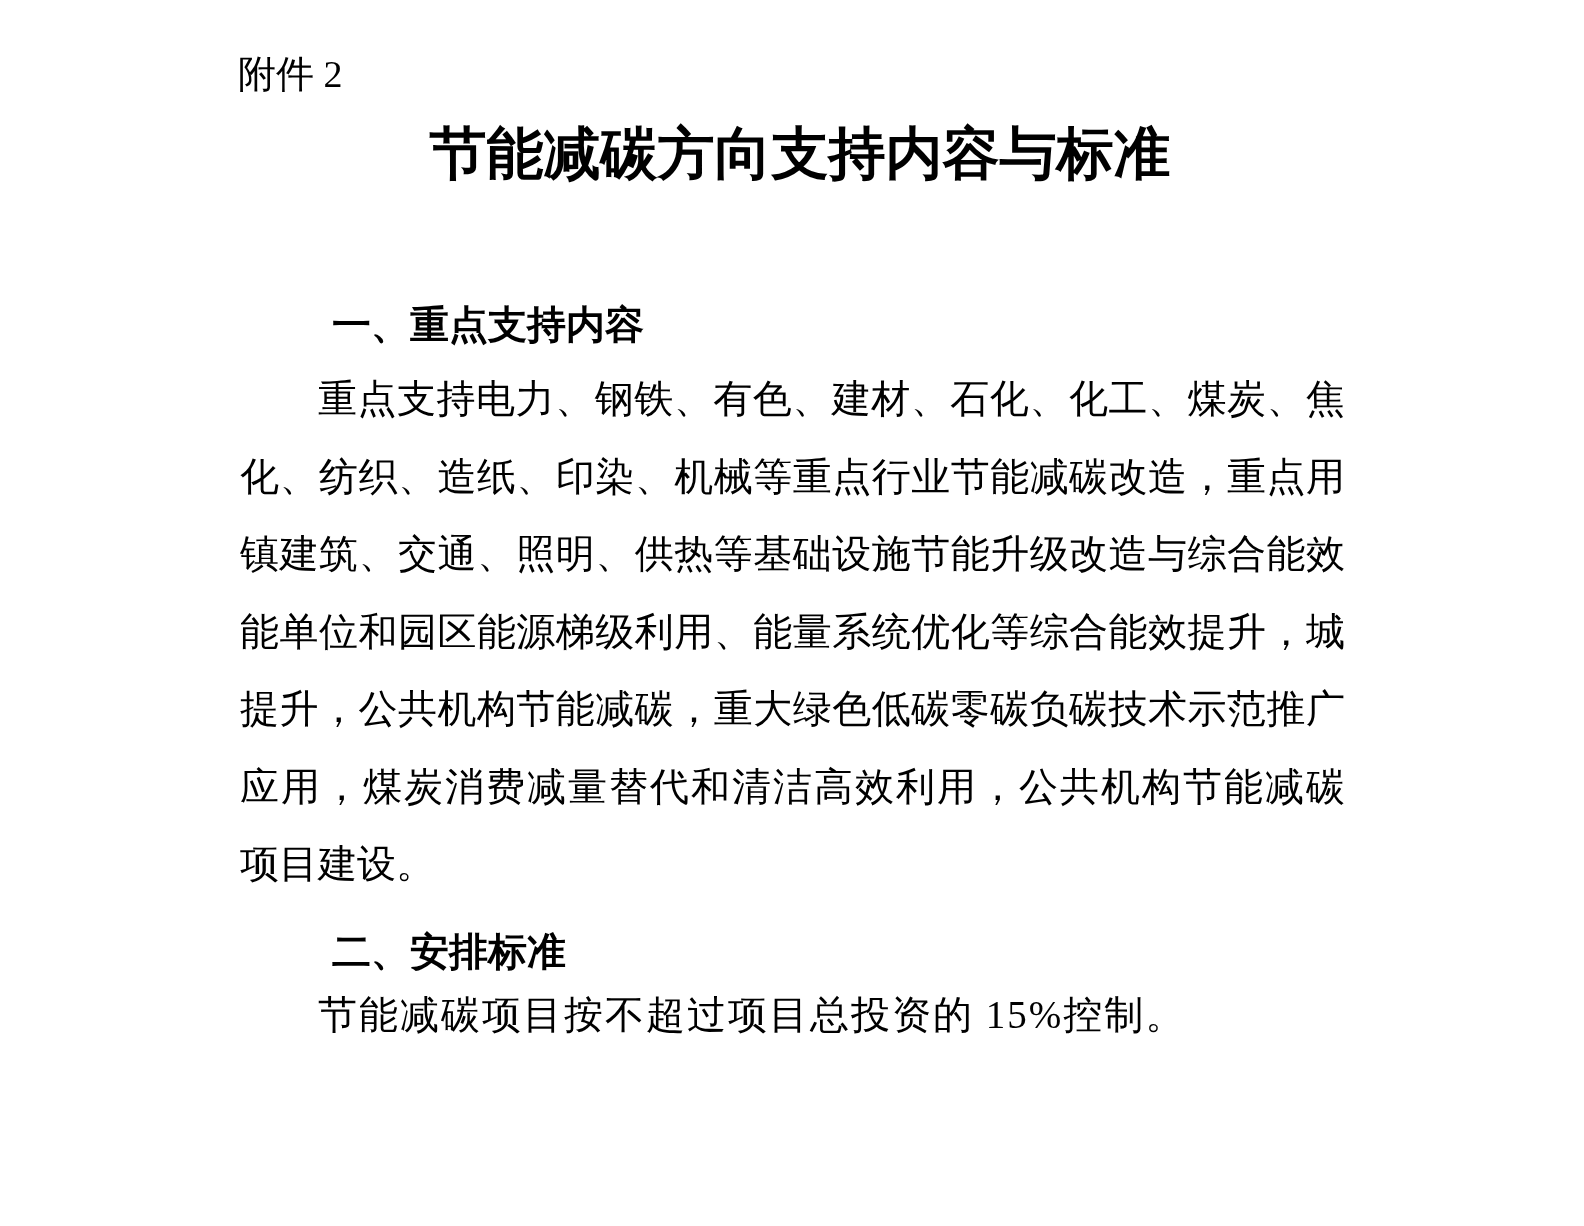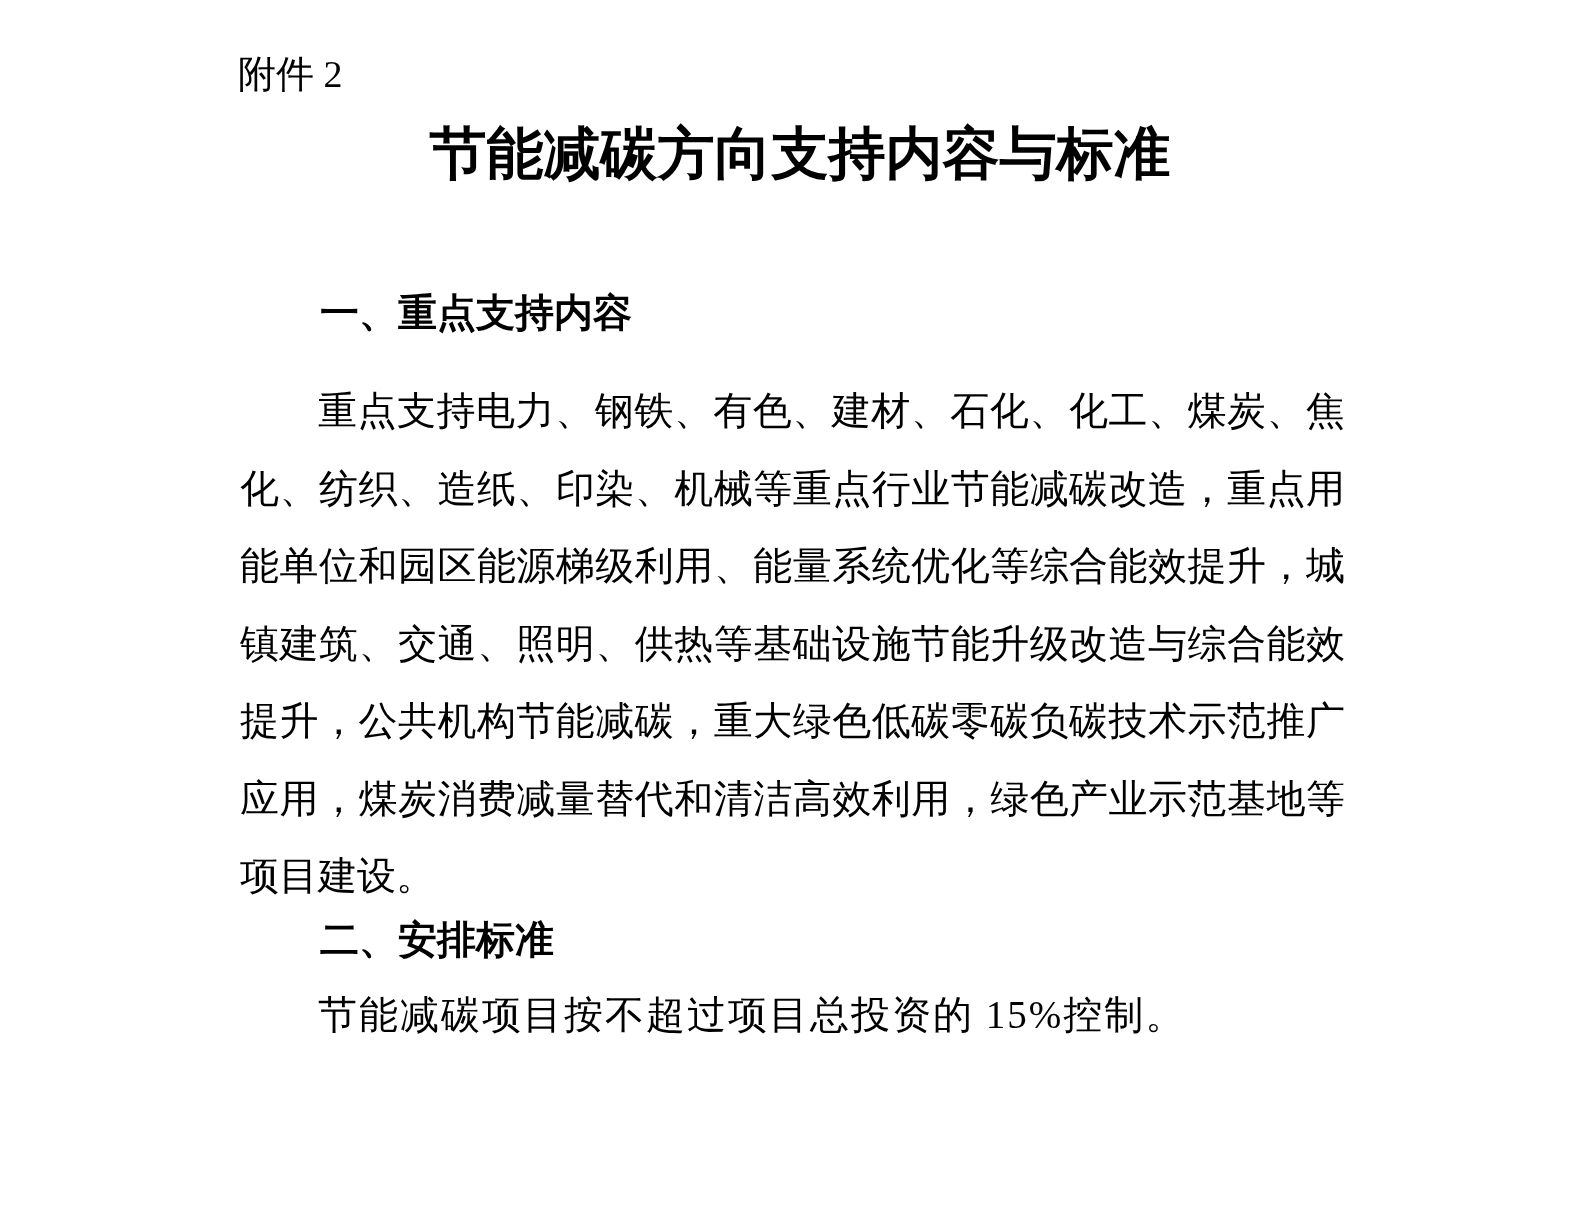--- a/index.html
+++ b/index.html
@@ -35,38 +35,38 @@
     text-align: center;
     font-size: 57px;
     font-weight: 700;
     line-height: 1.2;
     color: #000000;
     font-family: "Liberation Serif", "DejaVu Serif", serif;
   }
   .section-heading {
     position: absolute;
     left: 320px;
-    margin: 0;
+    margin: 12px;
     font-size: 39px;
     font-weight: 700;
     line-height: 1.2;
     color: #000000;
     font-family: "Liberation Sans", "DejaVu Sans", sans-serif;
   }
   #section1-heading { top: 290px; }
   #section2-heading { top: 917px; }
   .para {
     position: absolute;
     left: 240px;
     width: 1105px;
     font-size: 39px;
     color: #000000;
     font-family: "Liberation Serif", "DejaVu Serif", serif;
   }
-  #para1 { top: 372px; }
+  #para1 { top: 360px; }
   #para2 { top: 976px; }
   .line {
     height: 77.5px;
     line-height: 77.5px;
     white-space: nowrap;
     overflow: visible;
   }
   .line.justified {
     white-space: normal;
     text-align: justify;
@@ -87,24 +87,24 @@
 
   <div class="attachment">附件 2</div>
 
   <h1 class="doc-title">节能减碳方向支持内容与标准</h1>
 
   <h2 class="section-heading" id="section1-heading">一、重点支持内容</h2>
 
   <div class="para" id="para1">
     <div class="line justified first-indent">重点支持电力、钢铁、有色、建材、石化、化工、煤炭、焦</div>
     <div class="line justified">化、纺织、造纸、印染、机械等重点行业节能减碳改造，重点用</div>
+    <div class="line justified">镇建筑、交通、照明、供热等基础设施节能升级改造与综合能效</div>
     <div class="line justified">能单位和园区能源梯级利用、能量系统优化等综合能效提升，城</div>
-    <div class="line justified">镇建筑、交通、照明、供热等基础设施节能升级改造与综合能效</div>
     <div class="line justified">提升，公共机构节能减碳，重大绿色低碳零碳负碳技术示范推广</div>
-    <div class="line justified">应用，煤炭消费减量替代和清洁高效利用，绿色产业示范基地等</div>
+    <div class="line justified">应用，煤炭消费减量替代和清洁高效利用，公共机构节能减碳</div>
     <div class="line">项目建设。</div>
   </div>
 
   <h2 class="section-heading" id="section2-heading">二、安排标准</h2>
 
   <div class="para" id="para2">
     <div class="line plain first-indent">节能减碳项目按不超过项目总投资的 15%控制。</div>
   </div>
 
 </div>

